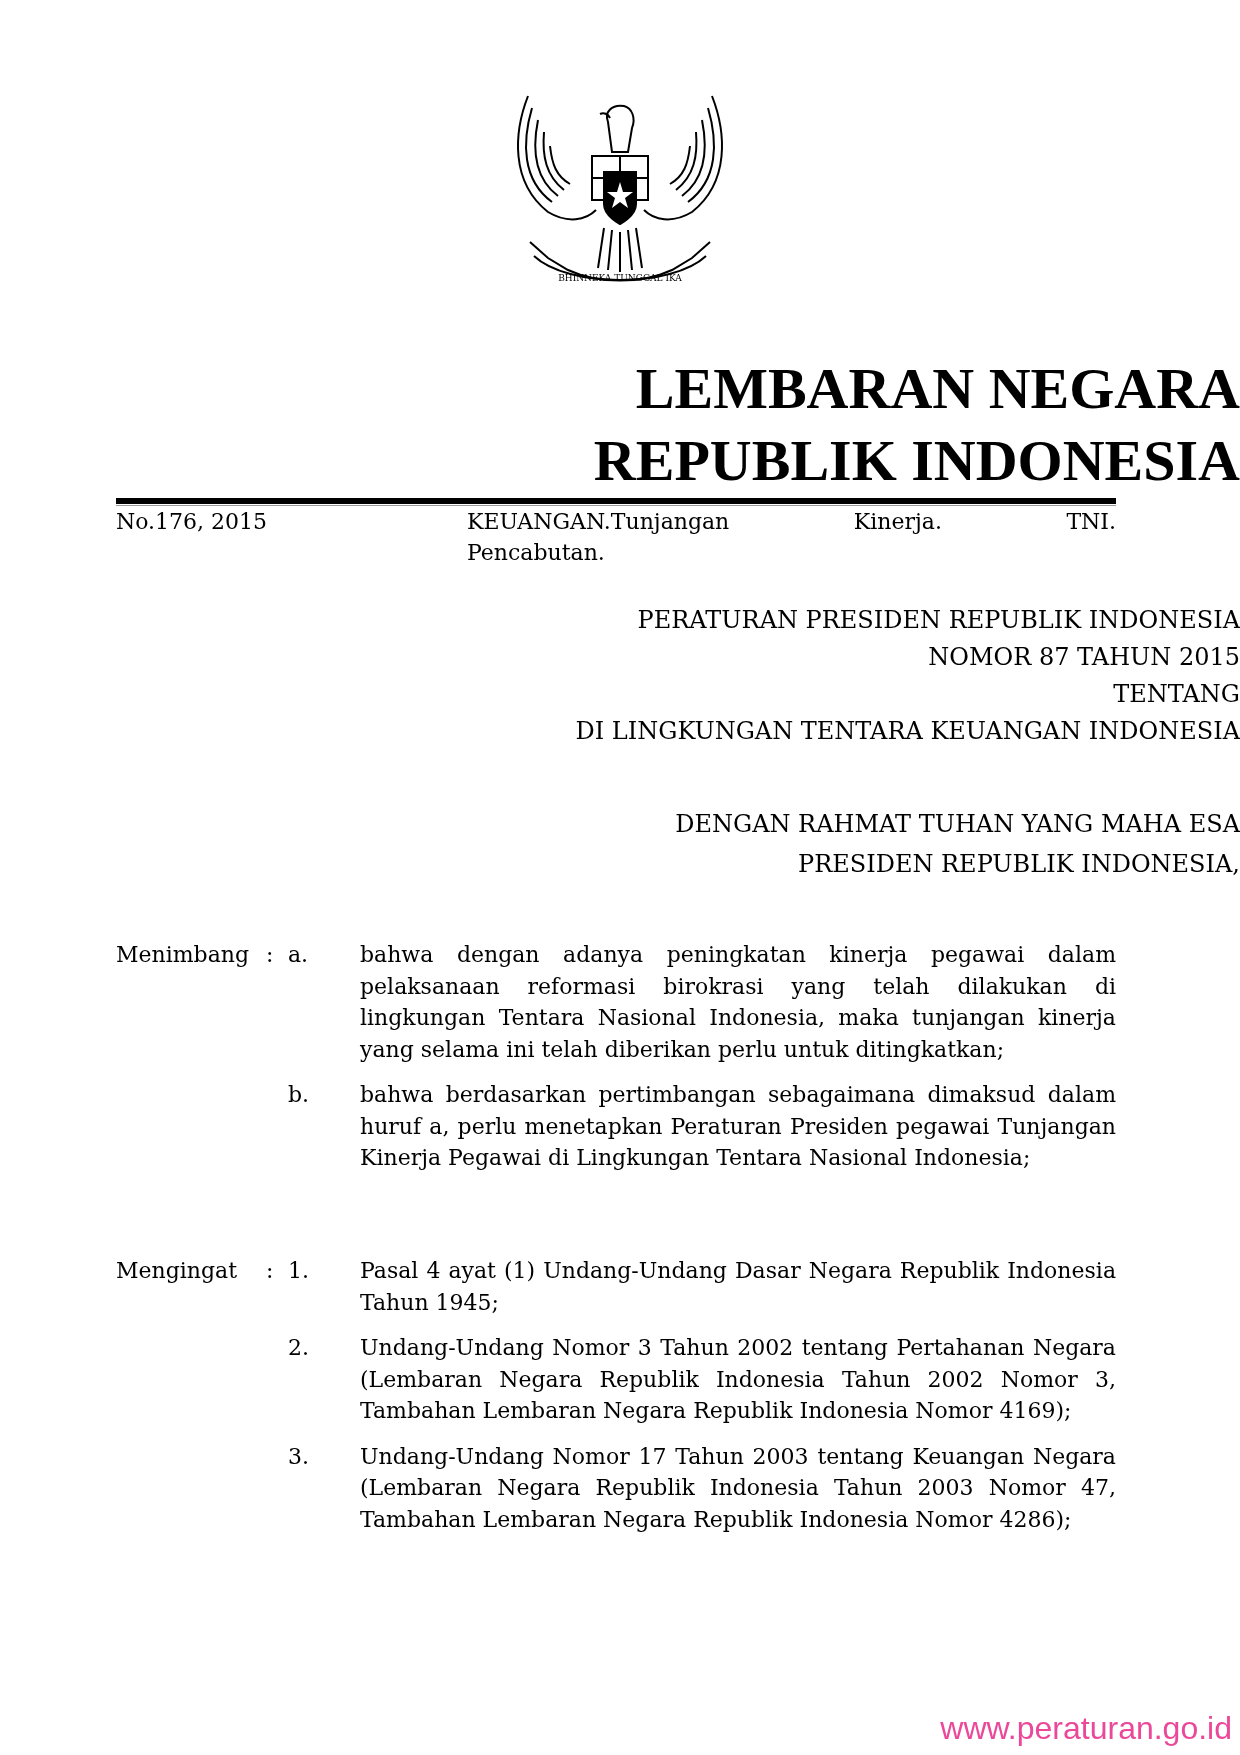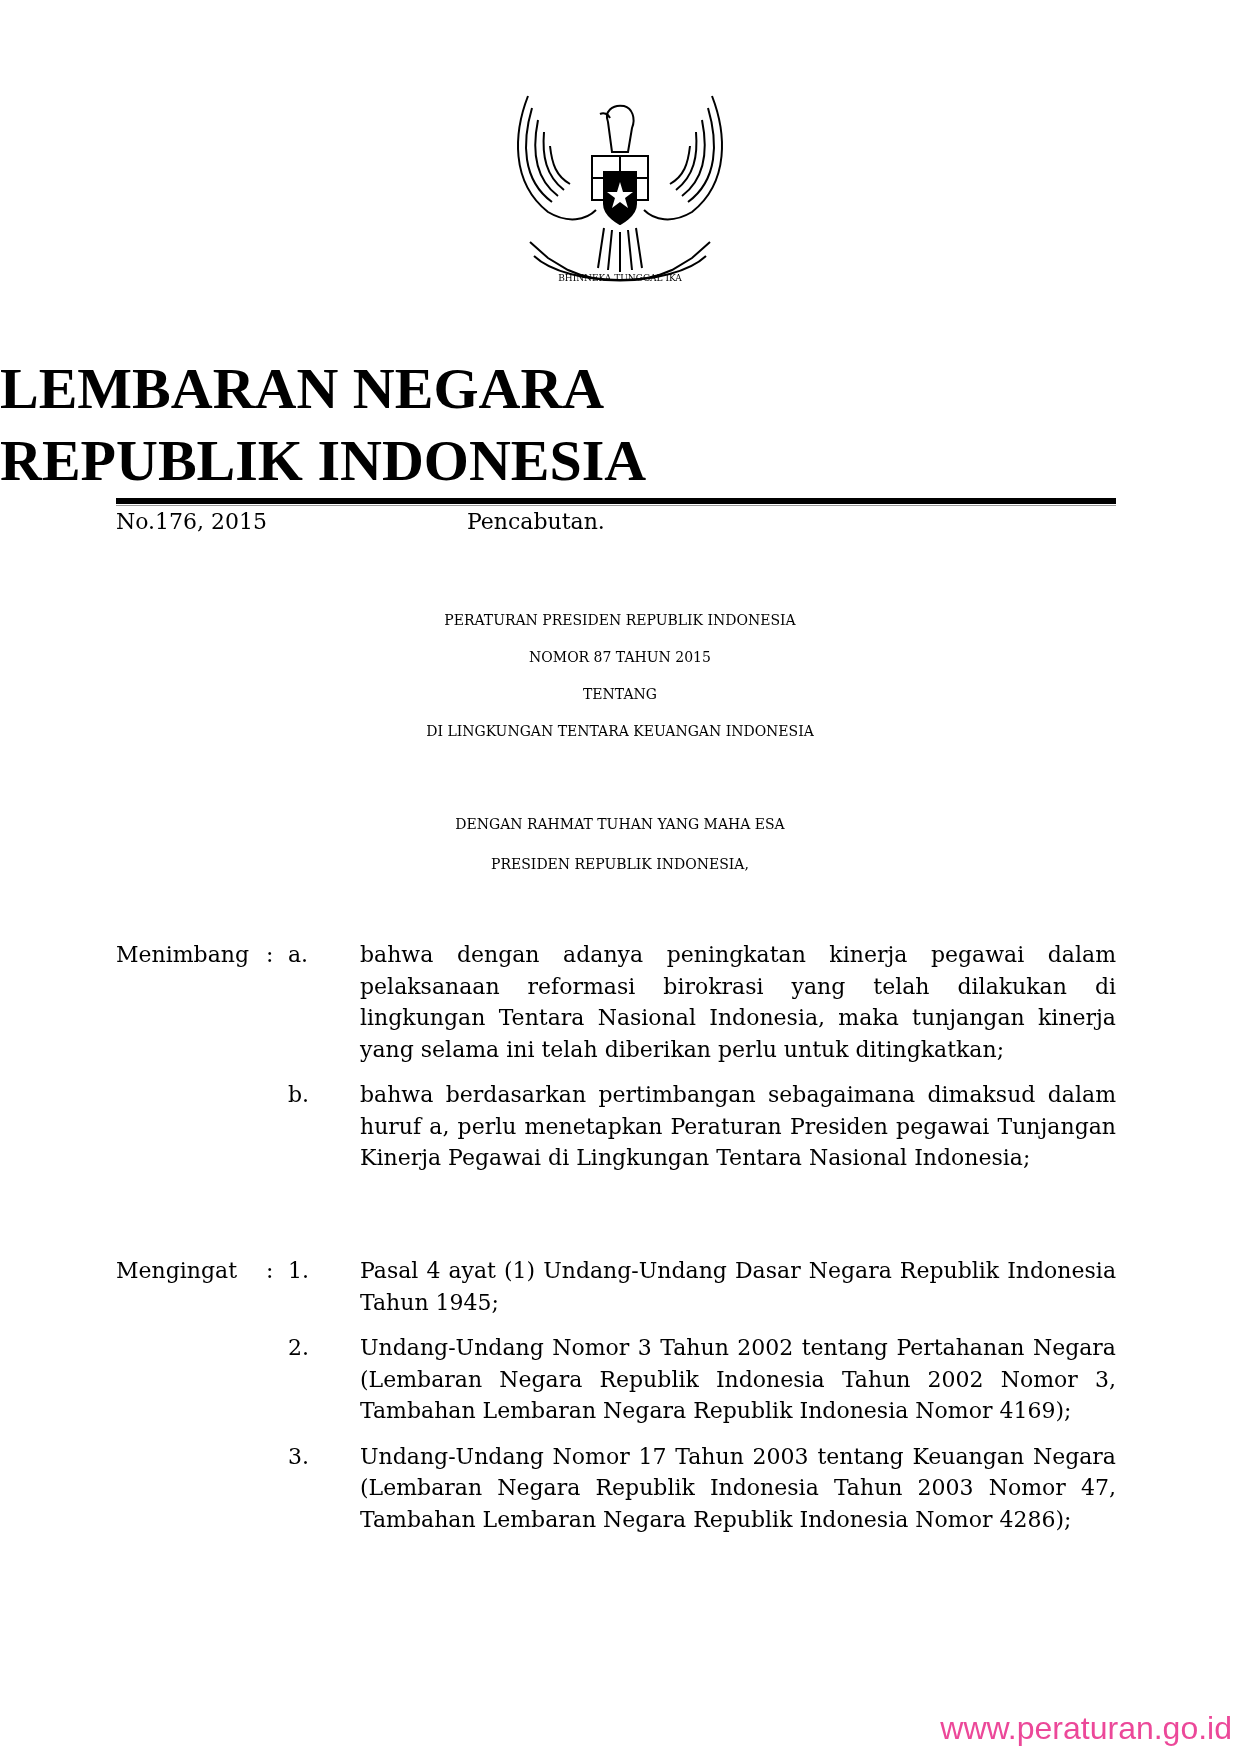--- a/index.html
+++ b/index.html
@@ -1,27 +1,27 @@
 <!DOCTYPE html>
 <html><head>
   <meta charset="utf-8">
   <style>
     html, body { margin: 0; padding: 0; background: #ffffff; }
     body { width: 1240px; height: 1755px; position: relative; overflow: hidden; color: #000; font-family: "DejaVu Serif", serif; }
     .emblem { position: absolute; left: 508px; top: 92px; width: 224px; height: 208px; }
-    .masthead { position: absolute; left: 0; width: 1240px; text-align: left; font-family: "Liberation Serif", serif; font-weight: bold; font-size: 58px; letter-spacing: 0px; line-height: 66px; }
+    .masthead { position: absolute; left: 0; width: 1240px; text-align: right; font-family: "Liberation Serif", serif; font-weight: bold; font-size: 58px; letter-spacing: 0px; line-height: 66px; }
     .mh1 { top: 356px; }
     .mh2 { top: 428px; }
     .rule { position: absolute; left: 116px; width: 1000px; top: 498px; height: 6px; background: #000; }
     .rule-thin { position: absolute; left: 116px; width: 1000px; top: 505px; height: 1px; background: #999; }
     .meta { position: absolute; top: 506px; font-size: 22px; line-height: 31px; font-family: "DejaVu Serif", serif; font-weight: 300; }
     .meta-no { left: 116px; }
     .meta-subject { left: 467px; width: 649px; }
     .meta-subject .line1 { display: flex; justify-content: space-between; }
-    .center-block { position: absolute; left: 0; width: 1240px; text-align: center; font-size: 14px; line-height: 37px; }
+    .center-block { position: absolute; left: 0; width: 1240px; text-align: right; font-size: 24px; line-height: 37px; }
     .title-block { top: 602px; }
     .opening { top: 806px; }
     .opening div { height: 40px; }
     .clauses { position: absolute; left: 116px; width: 1000px; font-size: 22px; line-height: 31.5px; }
     .row { display: flex; }
     .lbl { width: 150px; flex: none; }
     .colon { width: 22px; flex: none; }
     .num { width: 42px; flex: none; text-align: right; padding-right: 0; }
     .gap { width: 30px; flex: none; }
     .txt { flex: 1; text-align: justify; text-align-last: left; }
@@ -62,20 +62,25 @@
   </svg>
 </div>
 
 <div class="masthead mh1">LEMBARAN NEGARA</div>
 <div class="masthead mh2">REPUBLIK INDONESIA</div>
 <div class="rule"></div>
 <div class="rule-thin"></div>
 
 <div class="meta meta-no">No.176, 2015</div>
 <div class="meta meta-subject">
+  <div class="line1">
+    <span>KEUANGAN.Tunjangan</span>
+    <span>Kinerja.</span>
+    <span>TNI.</span>
+  </div>
   <div>Pencabutan.</div>
 </div>
 
 <div class="center-block title-block">
   <div>PERATURAN PRESIDEN REPUBLIK INDONESIA</div>
   <div>NOMOR 87 TAHUN 2015</div>
   <div>TENTANG</div>
   <div>DI LINGKUNGAN TENTARA KEUANGAN INDONESIA</div>
 </div>
 

